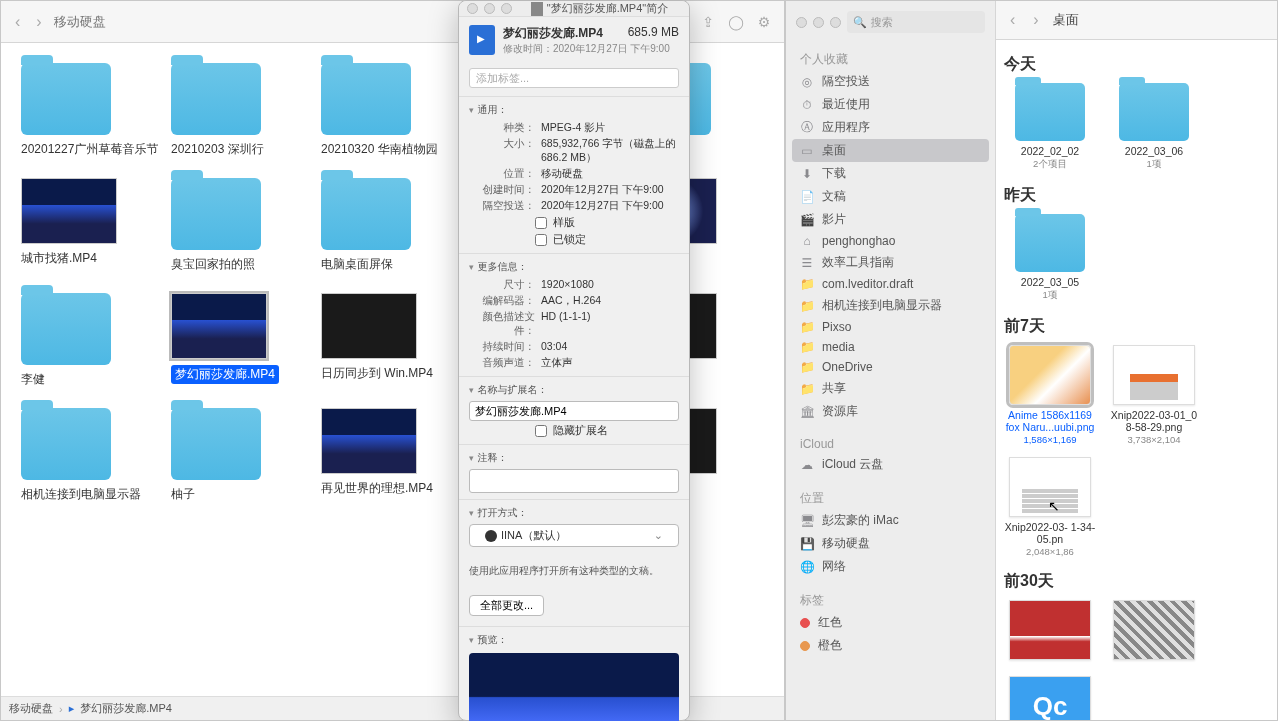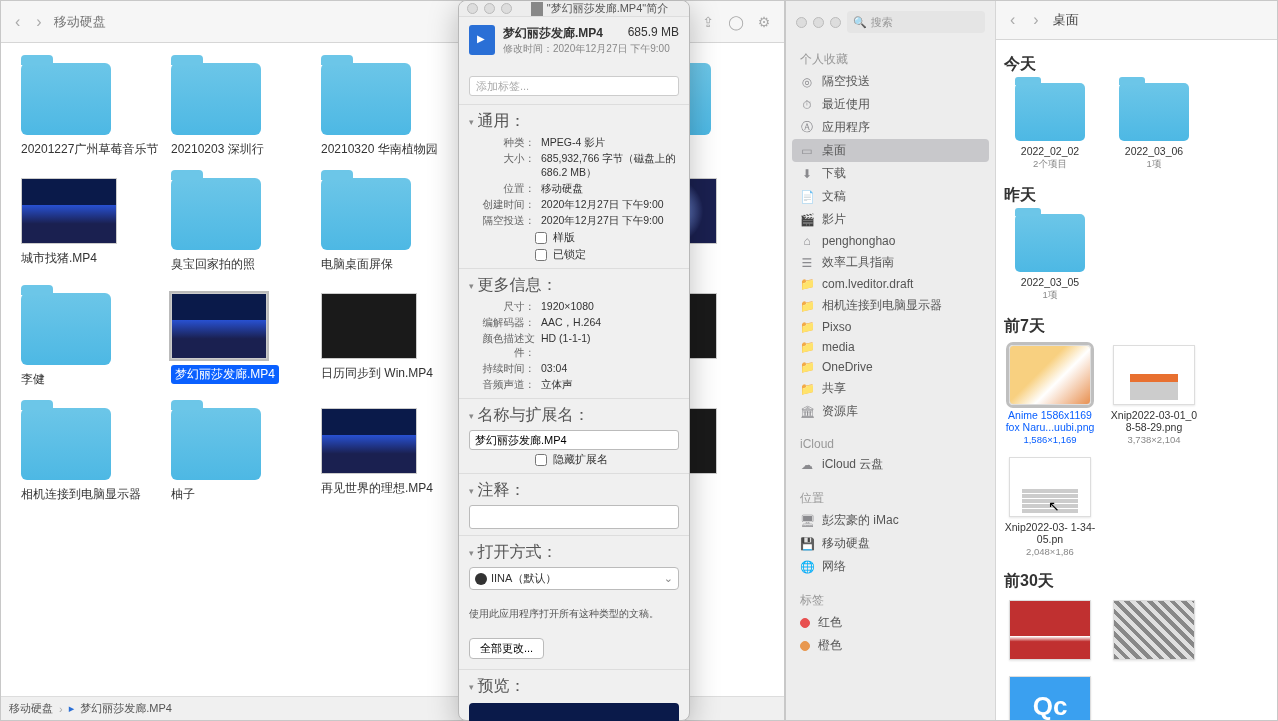--- a/index.html
+++ b/index.html
@@ -34,35 +34,35 @@
 .info-titlebar .title { flex: 1; text-align: center; font-size: 11px; color: #555; display:flex;align-items:center;justify-content:center;gap:4px;}
 .doc-ico { width:12px; height:14px; background:#888; display:inline-block; }
 .info-head { display: flex; padding: 8px 10px; gap: 8px; align-items: flex-start; }
 .mp4-ico { width: 26px; height: 30px; background: #2a6fd6; border-radius: 3px; position:relative; }
 .mp4-ico::after{content:"▶";color:#fff;font-size:10px;position:absolute;left:8px;top:8px;}
 .info-head .meta { flex: 1; }
 .info-head .fname { font-weight: 600; font-size: 12px; }
 .info-head .fsize { font-size: 12px; color: #333; text-align: right; }
 .info-head .mod { font-size: 10px; color: #888; }
 .head-row{display:flex;justify-content:space-between;}
-.tags-input { margin: 12px 10px 8px; height: 20px; border: 1px solid #ccc; border-radius: 3px; background: #fff; padding: 2px 6px; font-size: 11px; color: #aaa; }
+.tags-input { margin: 4px 10px 8px; height: 20px; border: 1px solid #ccc; border-radius: 3px; background: #fff; padding: 2px 6px; font-size: 11px; color: #aaa; }
 
 .section { border-top: 1px solid #ddd; padding: 6px 10px; }
-.sect-head { font-size: 16px; color: #555; display: flex; align-items: center; gap: 4px; }
+.sect-head { font-size: 10px; color: #555; display: flex; align-items: center; gap: 4px; }
 .sect-head::before { content: "▾"; font-size: 9px; color: #888; }
 .kv { display: grid; grid-template-columns: 56px 1fr; gap: 2px 6px; font-size: 10.5px; padding: 4px 0 0 10px; }
 .kv .k { text-align: right; color: #666; }
 .kv .v { color: #333; }
 .chk { display: flex; align-items: center; gap: 6px; font-size: 11px; padding: 2px 0 0 66px; }
 .chk input { width: 12px; height: 12px; }
 
 .name-input { width: 100%; border: 1px solid #bbb; border-radius: 3px; padding: 3px 5px; font-size: 11px; margin-top: 4px; background:#fff; }
 
 .open-with { padding: 4px 0; }
-.ow-select { width: 100%; border: 1px solid #bbb; border-radius: 4px; padding: 3px 5px; font-size: 11px; background:#fff; display:flex;align-items:center;gap:4px;}
+.ow-select { width: 100%; border: 1px solid #bbb; border-radius: 4px; padding: 3px 15px; font-size: 11px; background:#fff; display:flex;align-items:center;gap:4px;}
 .ow-select .app-dot{width:12px;height:12px;border-radius:50%;background:#333;}
 .ow-desc { font-size: 10px; color: #555; margin: 17px 0; }
 .ow-btn { border: 1px solid #bbb; border-radius: 4px; padding: 2px 10px; font-size: 11px; background: #fff; }
 
 .preview-box { margin-top: 6px; background: linear-gradient(#0a1a4a 35%, #2850d0 36%, #4a70ff 60%, #1a2050 100%); border-radius: 4px; height: 124px; }
 
 
 .finder-right { position: absolute; left: 785px; top: 0; width: 493px; height: 721px; background: #fff; border: 1px solid #c8c8c8; display: flex; }
 .fr-sidebar { width: 210px; background: #ededed; border-right: 1px solid #d6d6d6; display: flex; flex-direction: column; }
 .fr-sb-head { height: 42px; display: flex; align-items: center; padding: 0 10px; gap: 6px; }

